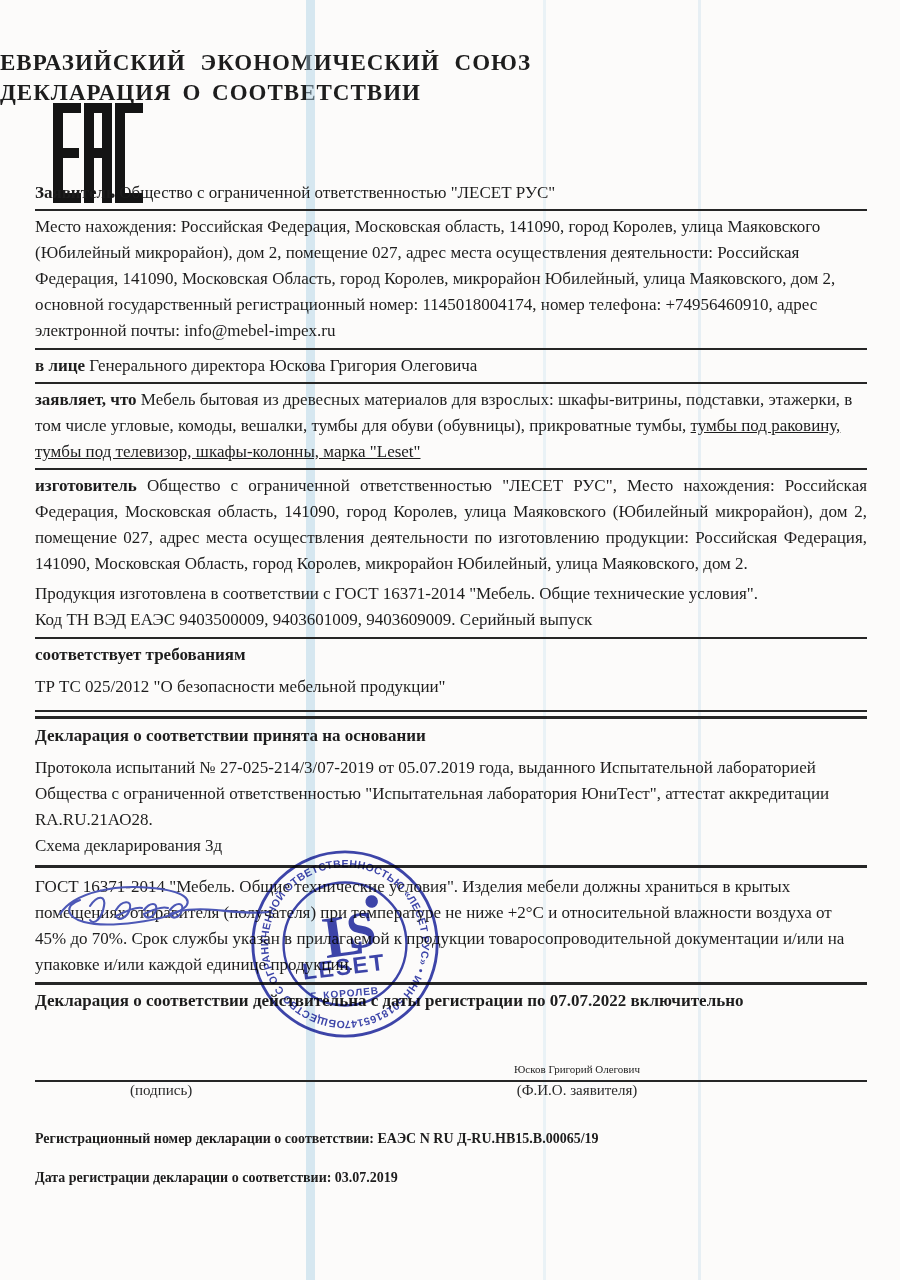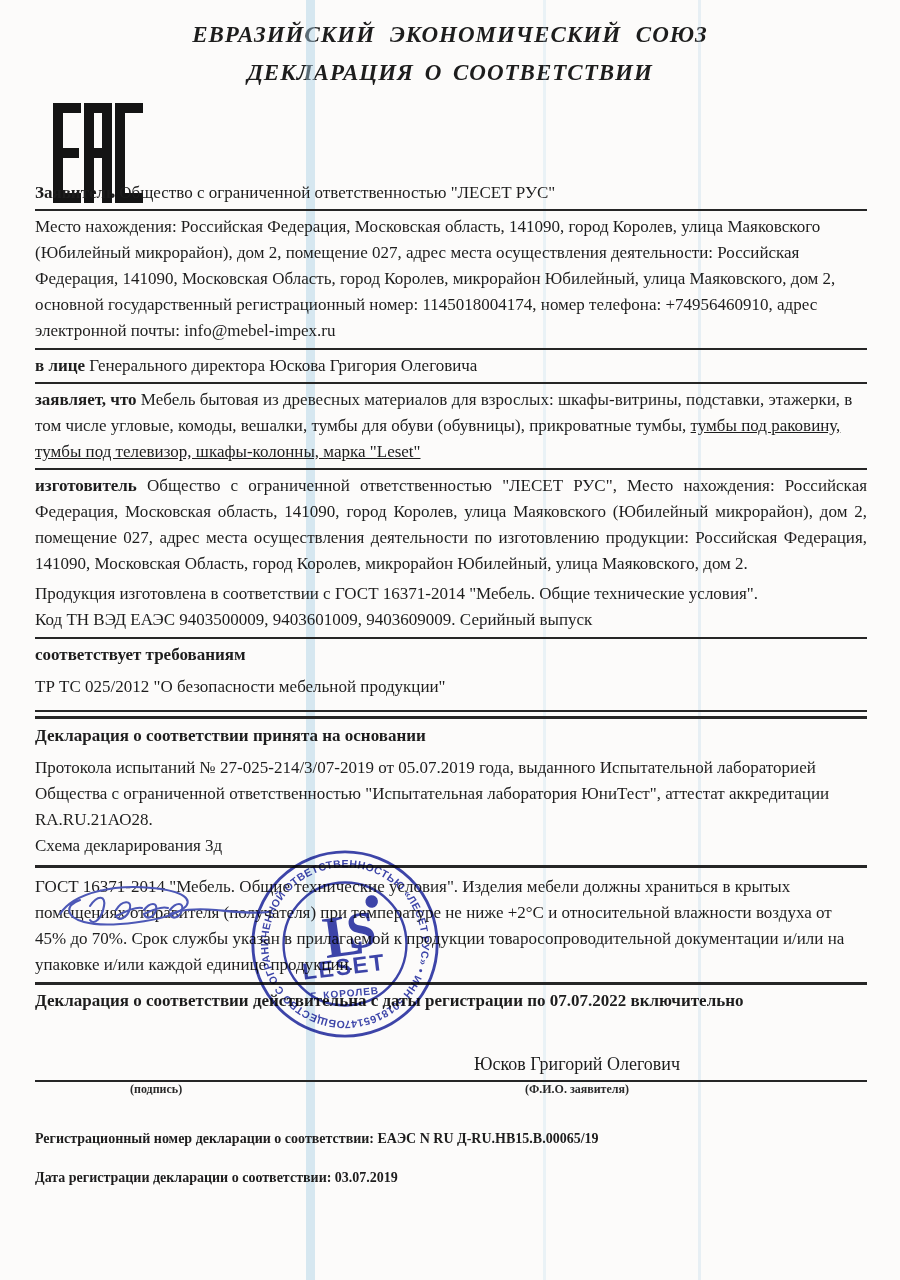--- a/index.html
+++ b/index.html
@@ -8,43 +8,43 @@
     background:#fcfbfa;
     font-family:"Liberation Serif", serif;
     color:#1d1d1d;
   }
   
   .streak{position:absolute;top:0;bottom:0;pointer-events:none;}
   .streak.s1{left:306px;width:9px;background:rgba(168,206,228,.45);}
   .streak.s2{left:543px;width:3px;background:rgba(175,210,230,.22);}
   .streak.s3{left:698px;width:3px;background:rgba(175,210,230,.28);}
 
-  .title-block{padding-top:22px;text-align:center;font-weight:bold;font-style:italic;}
+  .title-block{padding-top:50px;font-weight:bold;}
   .title-1{font-size:23px;letter-spacing:1px;word-spacing:8px;}
-  .title-2{font-size:23px;letter-spacing:1px;word-spacing:4px;margin-top:12px;}
+  .title-2{font-size:23px;letter-spacing:1px;word-spacing:4px;margin-top:4px;}
 
   .eac{position:absolute;left:52px;top:103px;}
 
   .content{position:absolute;left:35px;right:33px;top:180px;}
   .content p{margin:0;font-size:17px;line-height:26px;}
   .lead{font-weight:bold;}
   .just{text-align:justify;}
   .u{text-decoration:underline;}
   .rule{height:0;border:0;border-top:2px solid #262626;margin:3px 0;}
   .rule.thick{border-top-width:3px;}
   .double-rule{border-top:2px solid #262626;border-bottom:3px solid #262626;height:4px;margin:5px 0 4px;}
   .h-bold{font-weight:bold;}
   .mt4{margin-top:4px!important;} .mt6{margin-top:6px!important;} .mb10{margin-bottom:10px!important;}
 
   .sig-row{display:flex;margin-top:14px;height:54px;align-items:stretch;position:relative;}
   .sig-left{width:252px;border-bottom:2px solid #262626;position:relative;}
   .sig-mid{width:100px;display:flex;align-items:flex-end;justify-content:center;font-size:17px;padding-bottom:2px;}
   .sig-right{flex:1;border-bottom:2px solid #262626;position:relative;display:flex;align-items:flex-end;justify-content:center;}
-  .sig-right .name{font-size:18px;padding-bottom:5px;}
-  .cap{position:absolute;top:100%;margin-top:2px;font-size:12px;color:#2a2a2a;white-space:nowrap;font-weight:bold;}
+  .sig-right .name{font-size:11px;padding-bottom:5px;}
+  .cap{position:absolute;top:100%;margin-top:2px;font-size:15px;color:#2a2a2a;white-space:nowrap;}
   .cap-sign{left:95px;}
   .cap-name{left:50%;transform:translateX(-50%);}
 
   .reg-block{margin-top:44px;}
   .reg-block p{font-weight:bold;font-size:14px;line-height:26px;}
   .reg-date{margin-top:13px!important;}
 
   .signature-svg{position:absolute;left:46px;top:876px;z-index:3;}
   .stamp-svg{position:absolute;left:249px;top:848px;z-index:5;mix-blend-mode:multiply;opacity:.93;}
 </style>

